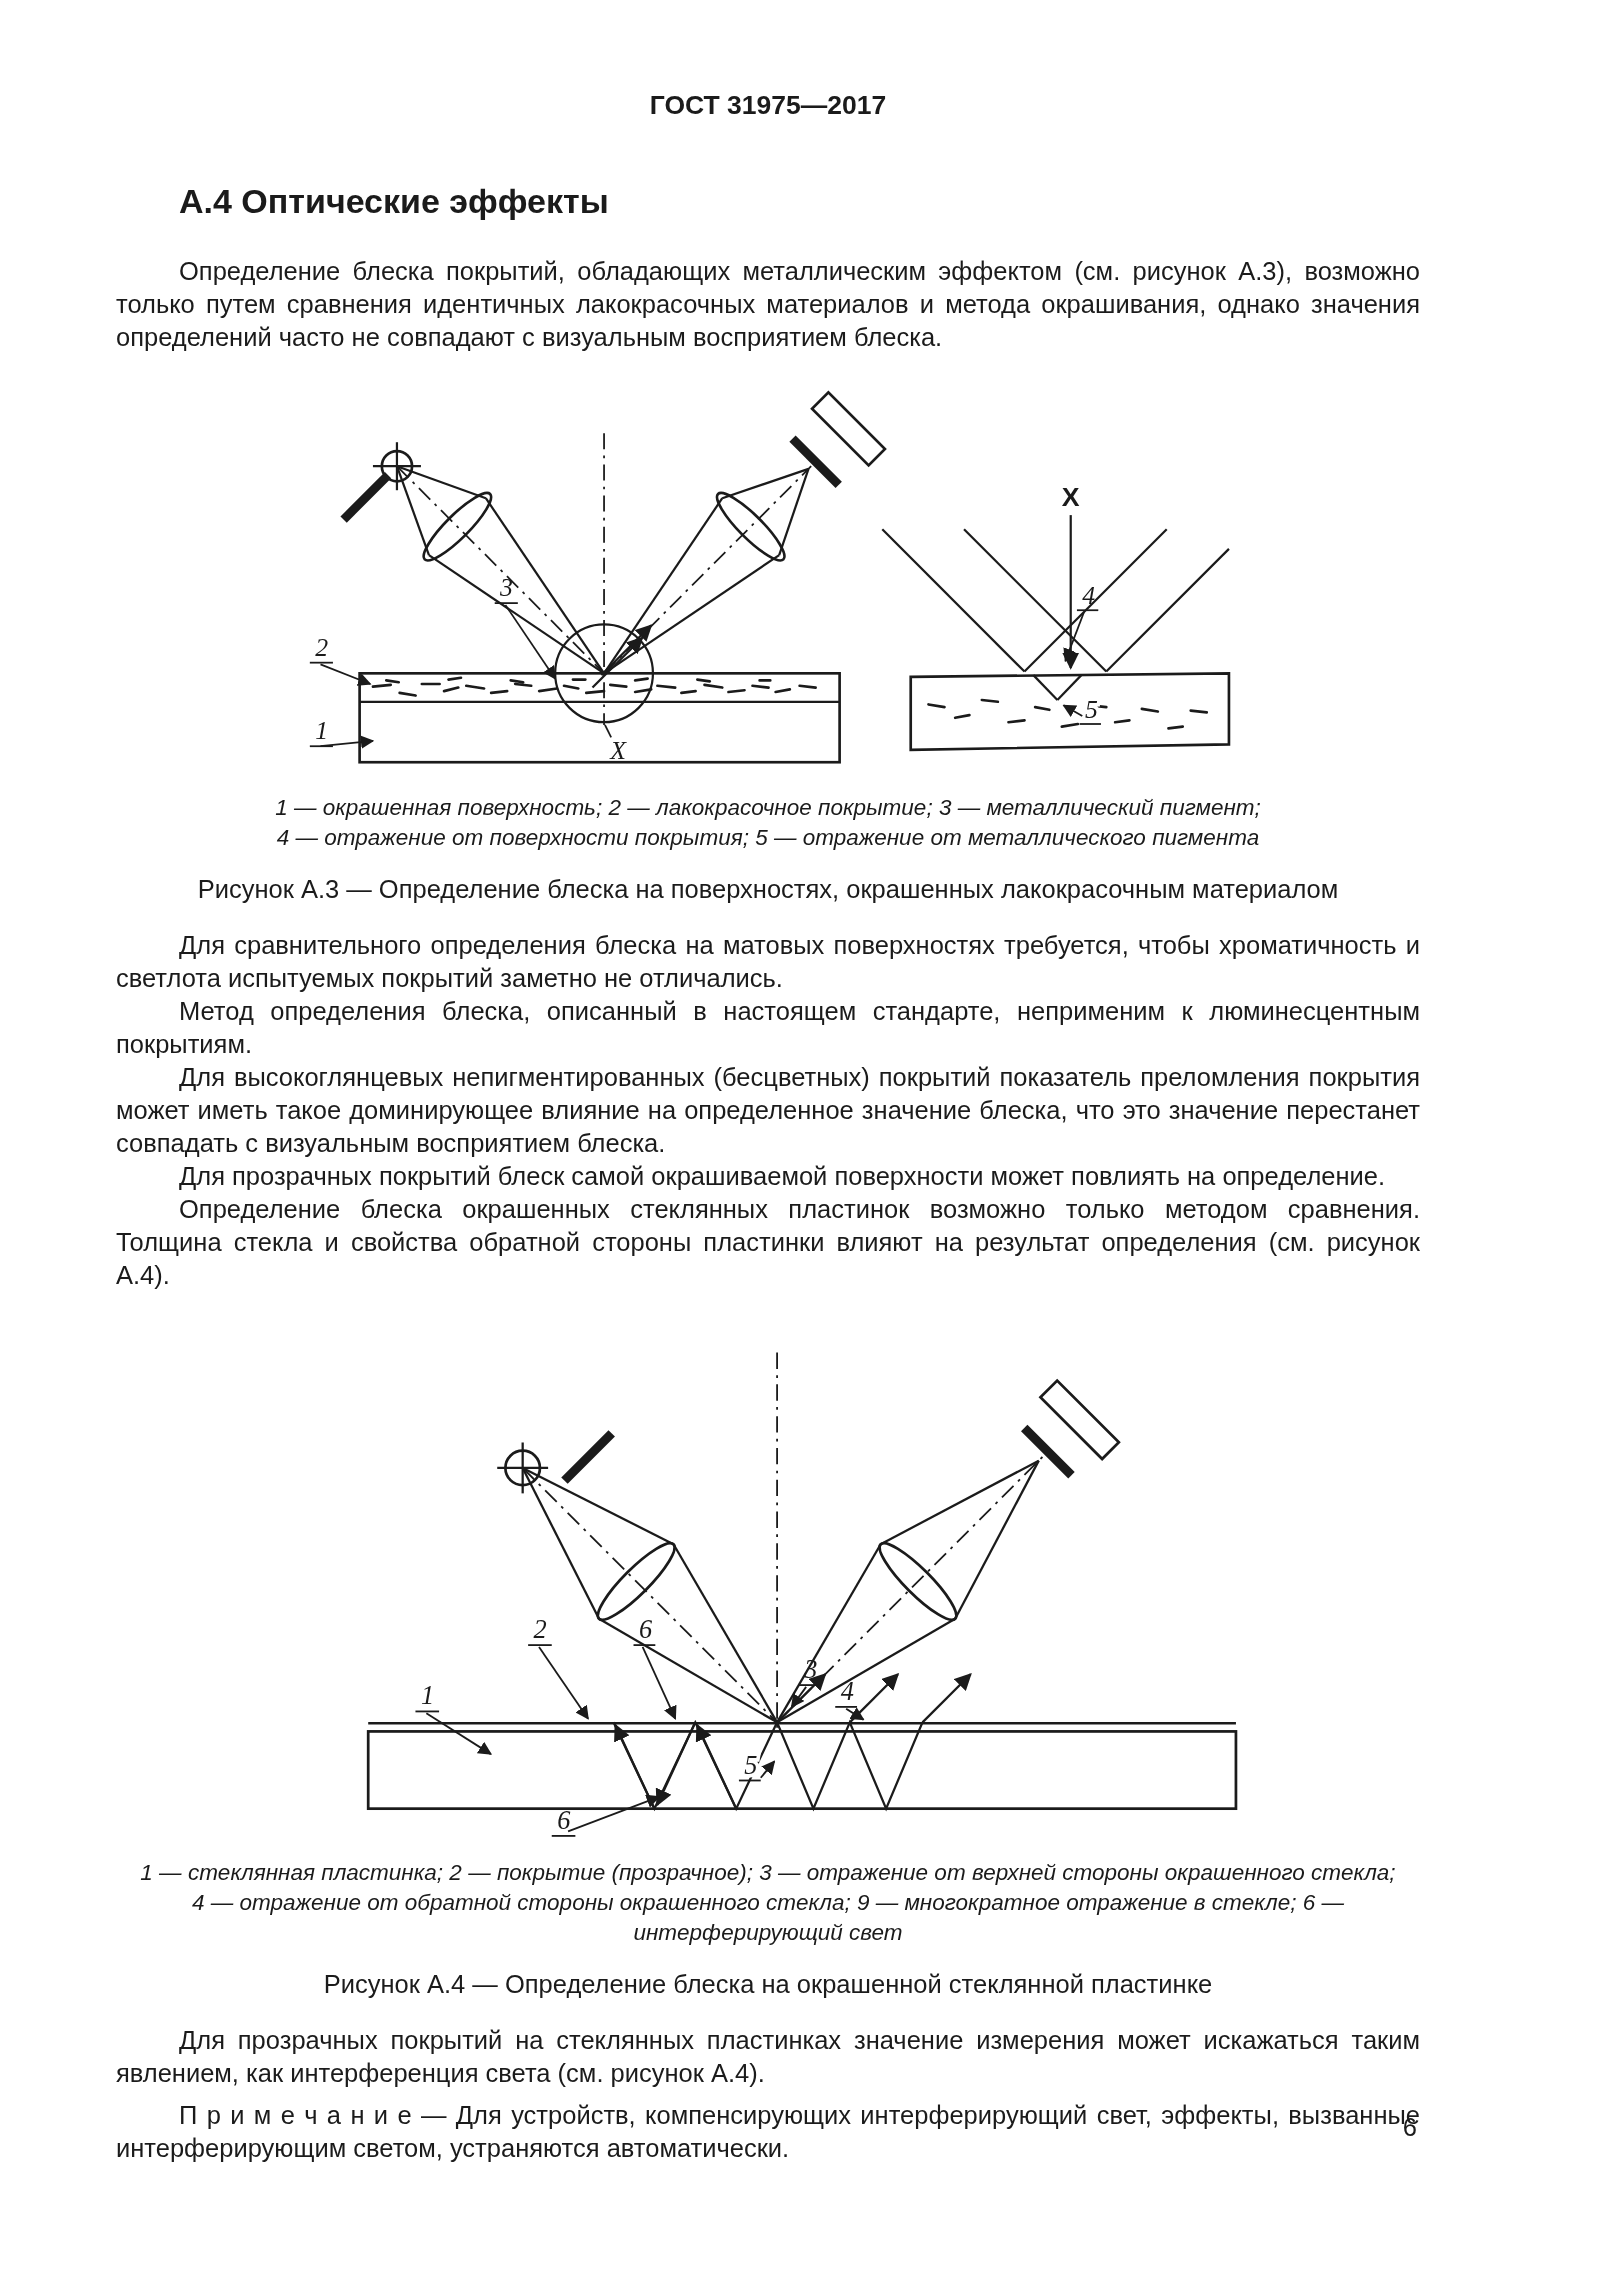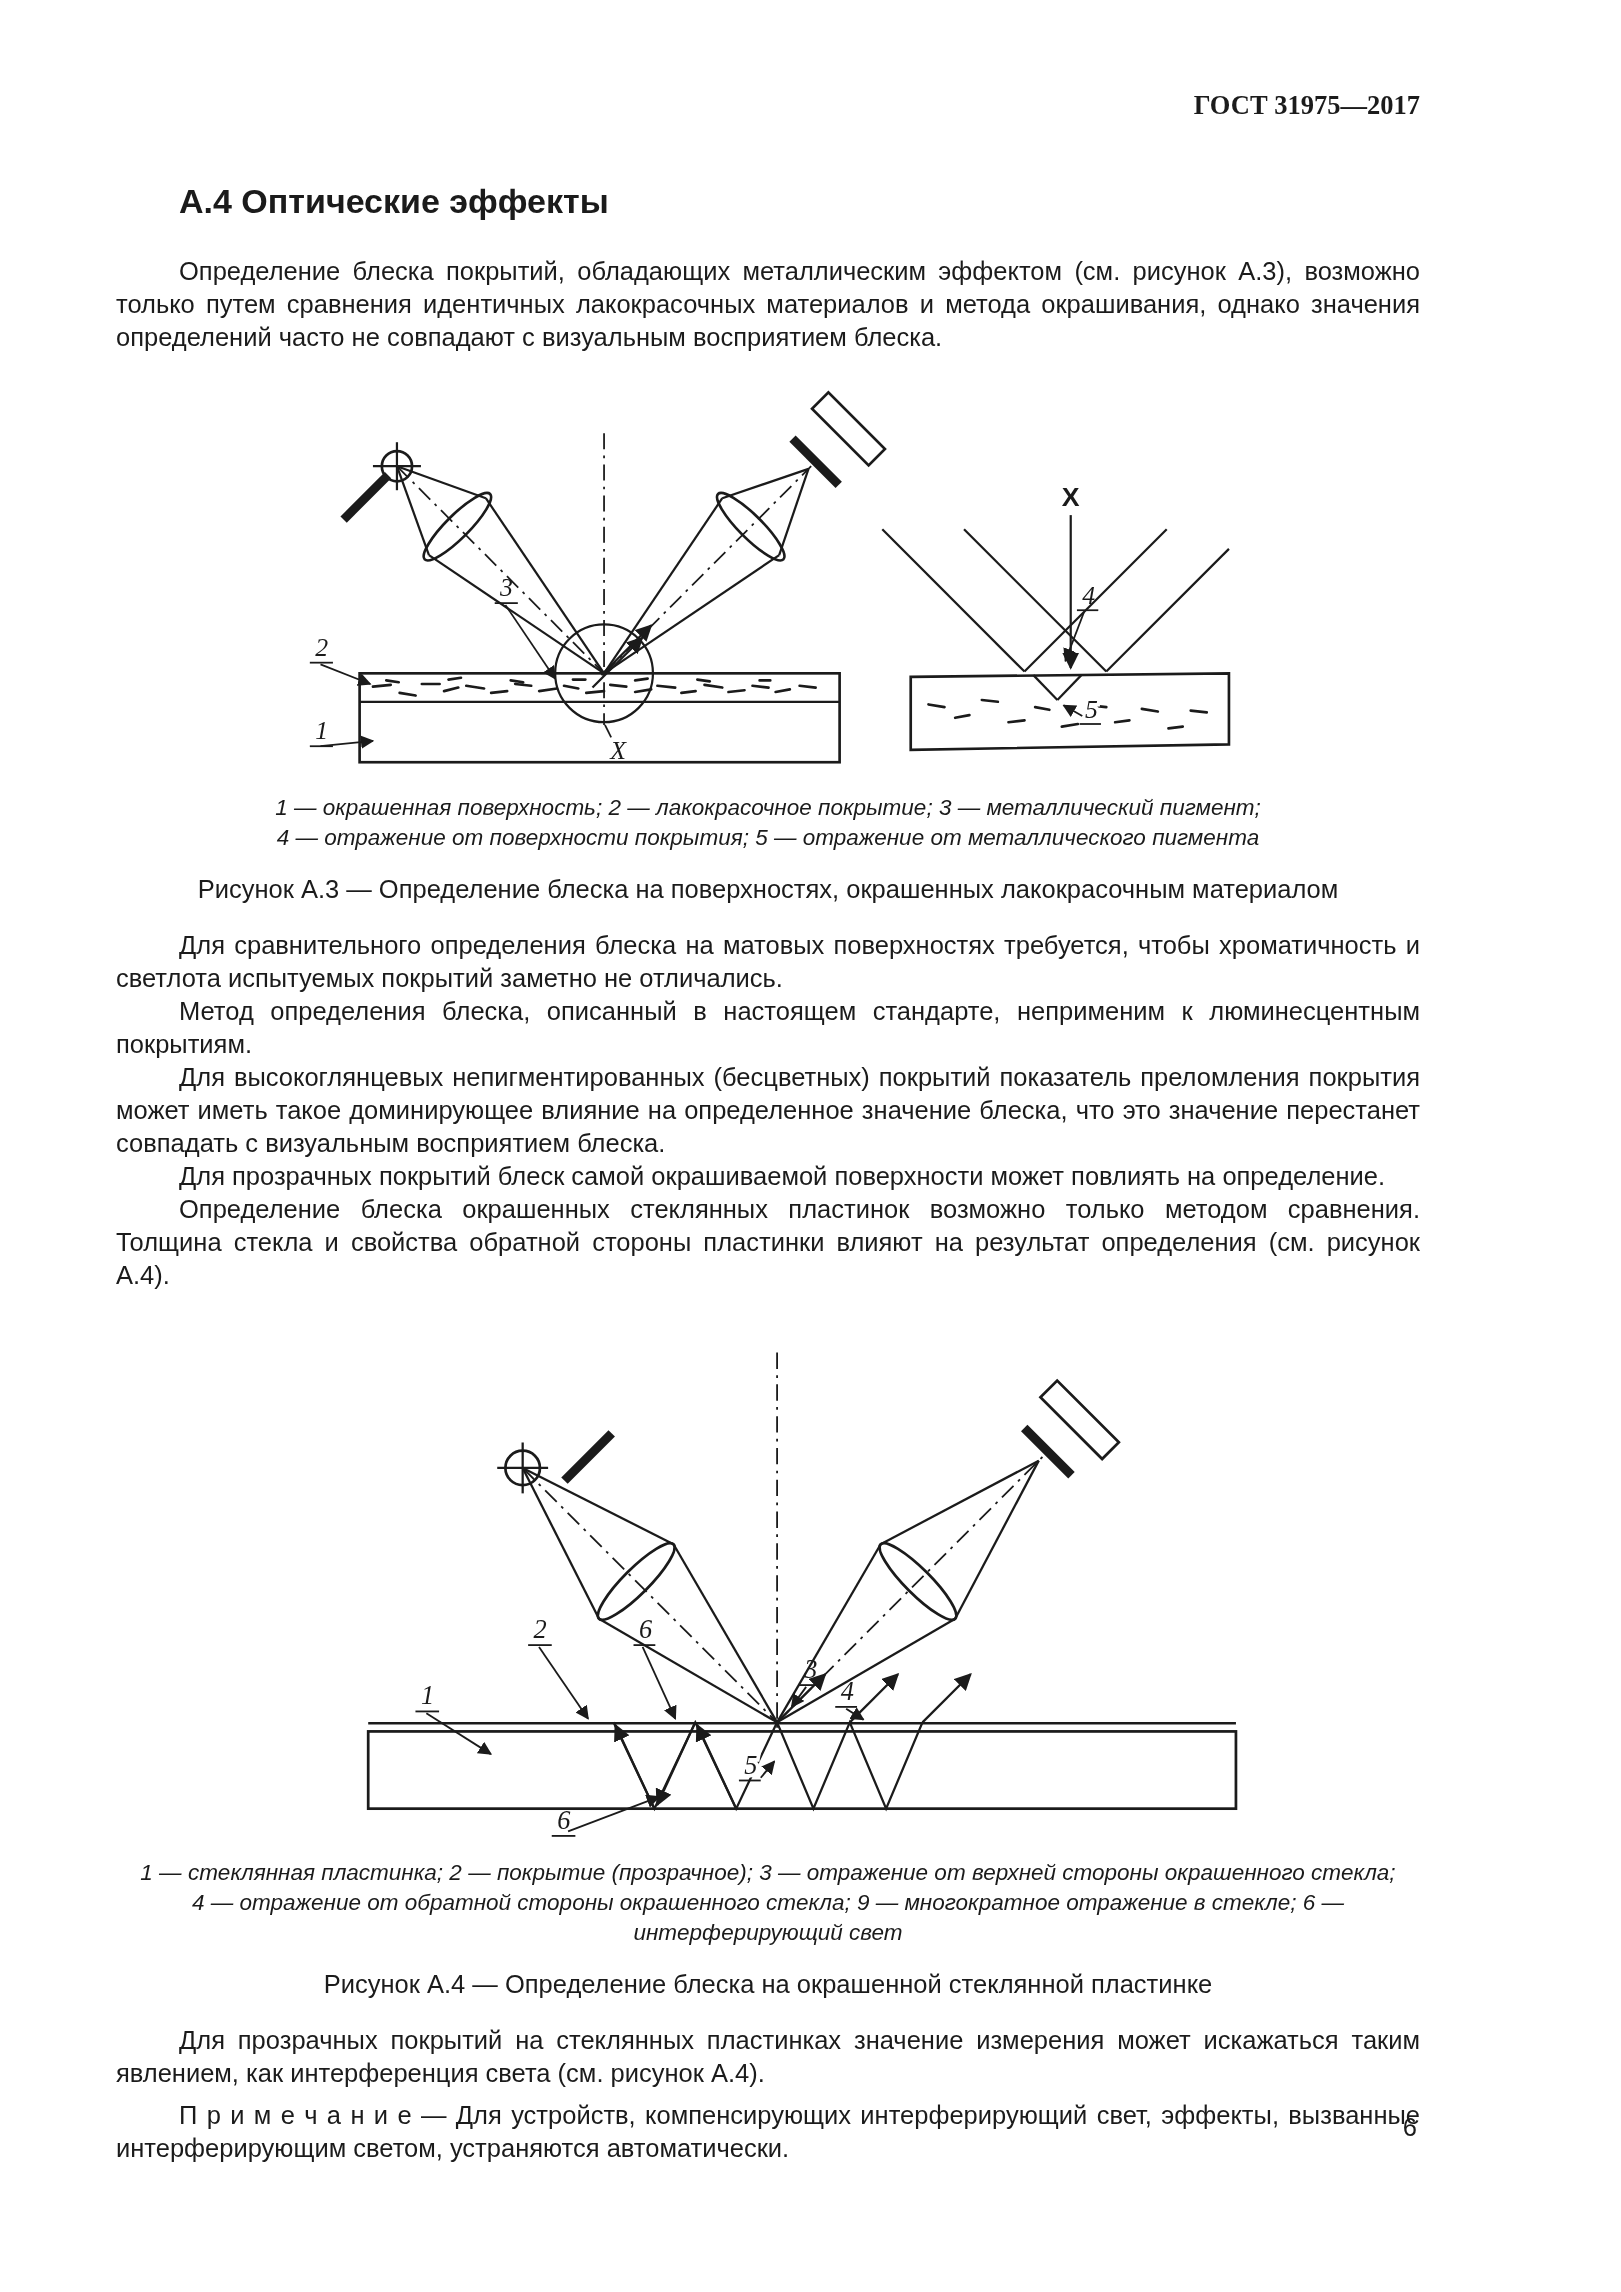--- a/index.html
+++ b/index.html
@@ -1,19 +1,19 @@
 <!DOCTYPE html>
 <html><head>
 <meta charset="utf-8">
 <style>
   html,body{margin:0;padding:0;background:#fff;}
   .page{position:relative;width:1621px;height:2293px;background:#ffffff;
         font-family:"Liberation Sans",sans-serif;color:#1b1b1b;overflow:hidden;}
   .content{position:absolute;left:116px;top:90px;width:1304px;}
-  .doc-header{text-align:right;font-weight:bold;font-size:26.5px;margin-bottom:61px;font-family:Liberation Serif, serif;}
+  .doc-header{text-align:center;font-weight:bold;font-size:26.5px;margin-bottom:61px;}
   .section-title{font-weight:bold;font-size:34px;margin:0 0 34px 0;text-indent:63px;}
   .para{font-size:25.5px;line-height:33px;text-align:justify;text-indent:63px;margin:0;}
   .figure{margin:25.5px 0 23.5px 0;text-align:center;}
   .fig-caption{font-size:22.5px;line-height:30px;text-align:center;font-style:italic;}
   .fig-caption.first{margin-top:13px;}
   .fig-title{font-size:25.5px;line-height:33px;text-align:center;margin-top:20px;}
   .note{margin-top:9px;}
   .page-number{position:absolute;top:2113px;right:204px;font-size:25.5px;}
   svg.diagram{display:block;margin:0 auto;}
   .s2{stroke:#1b1b1b;stroke-width:2;fill:none;}

